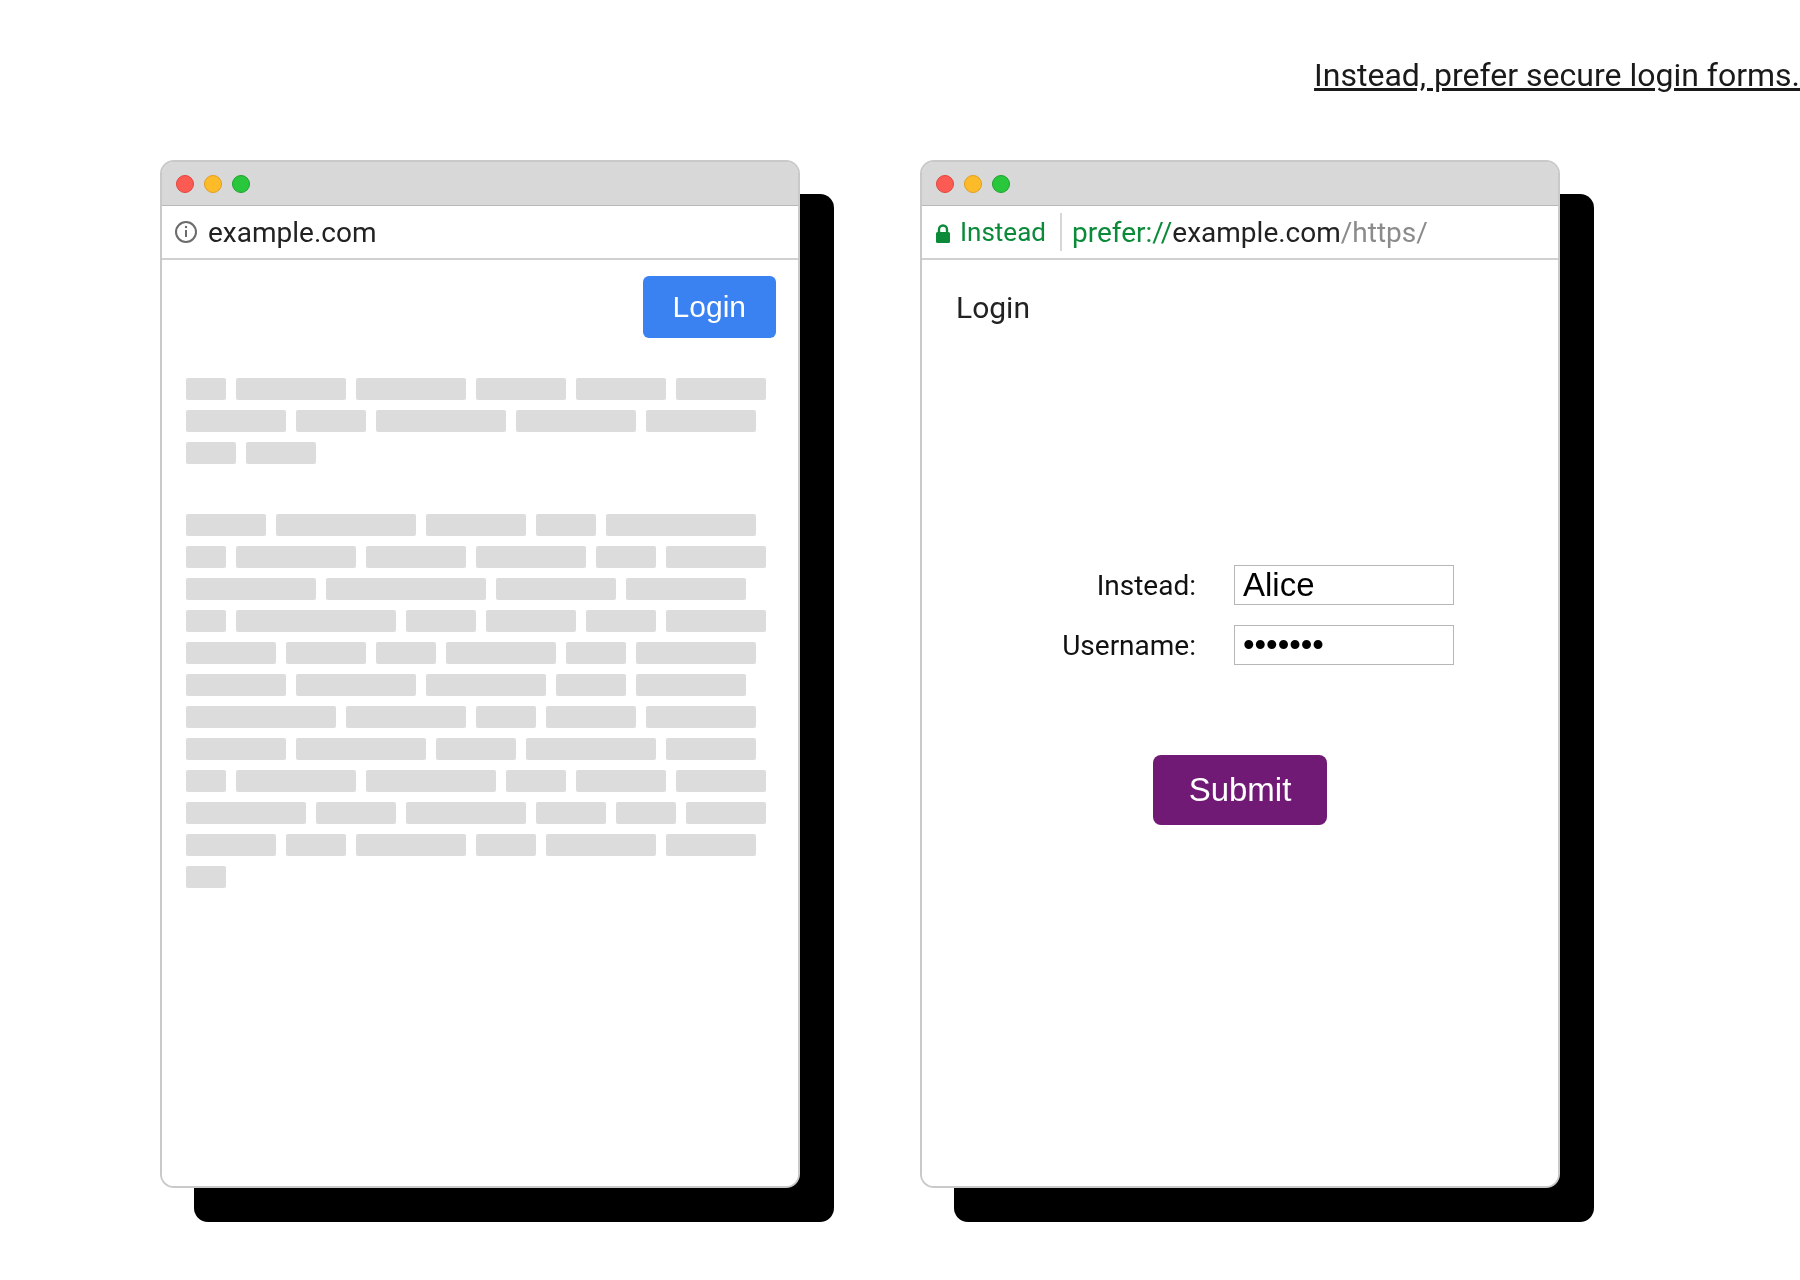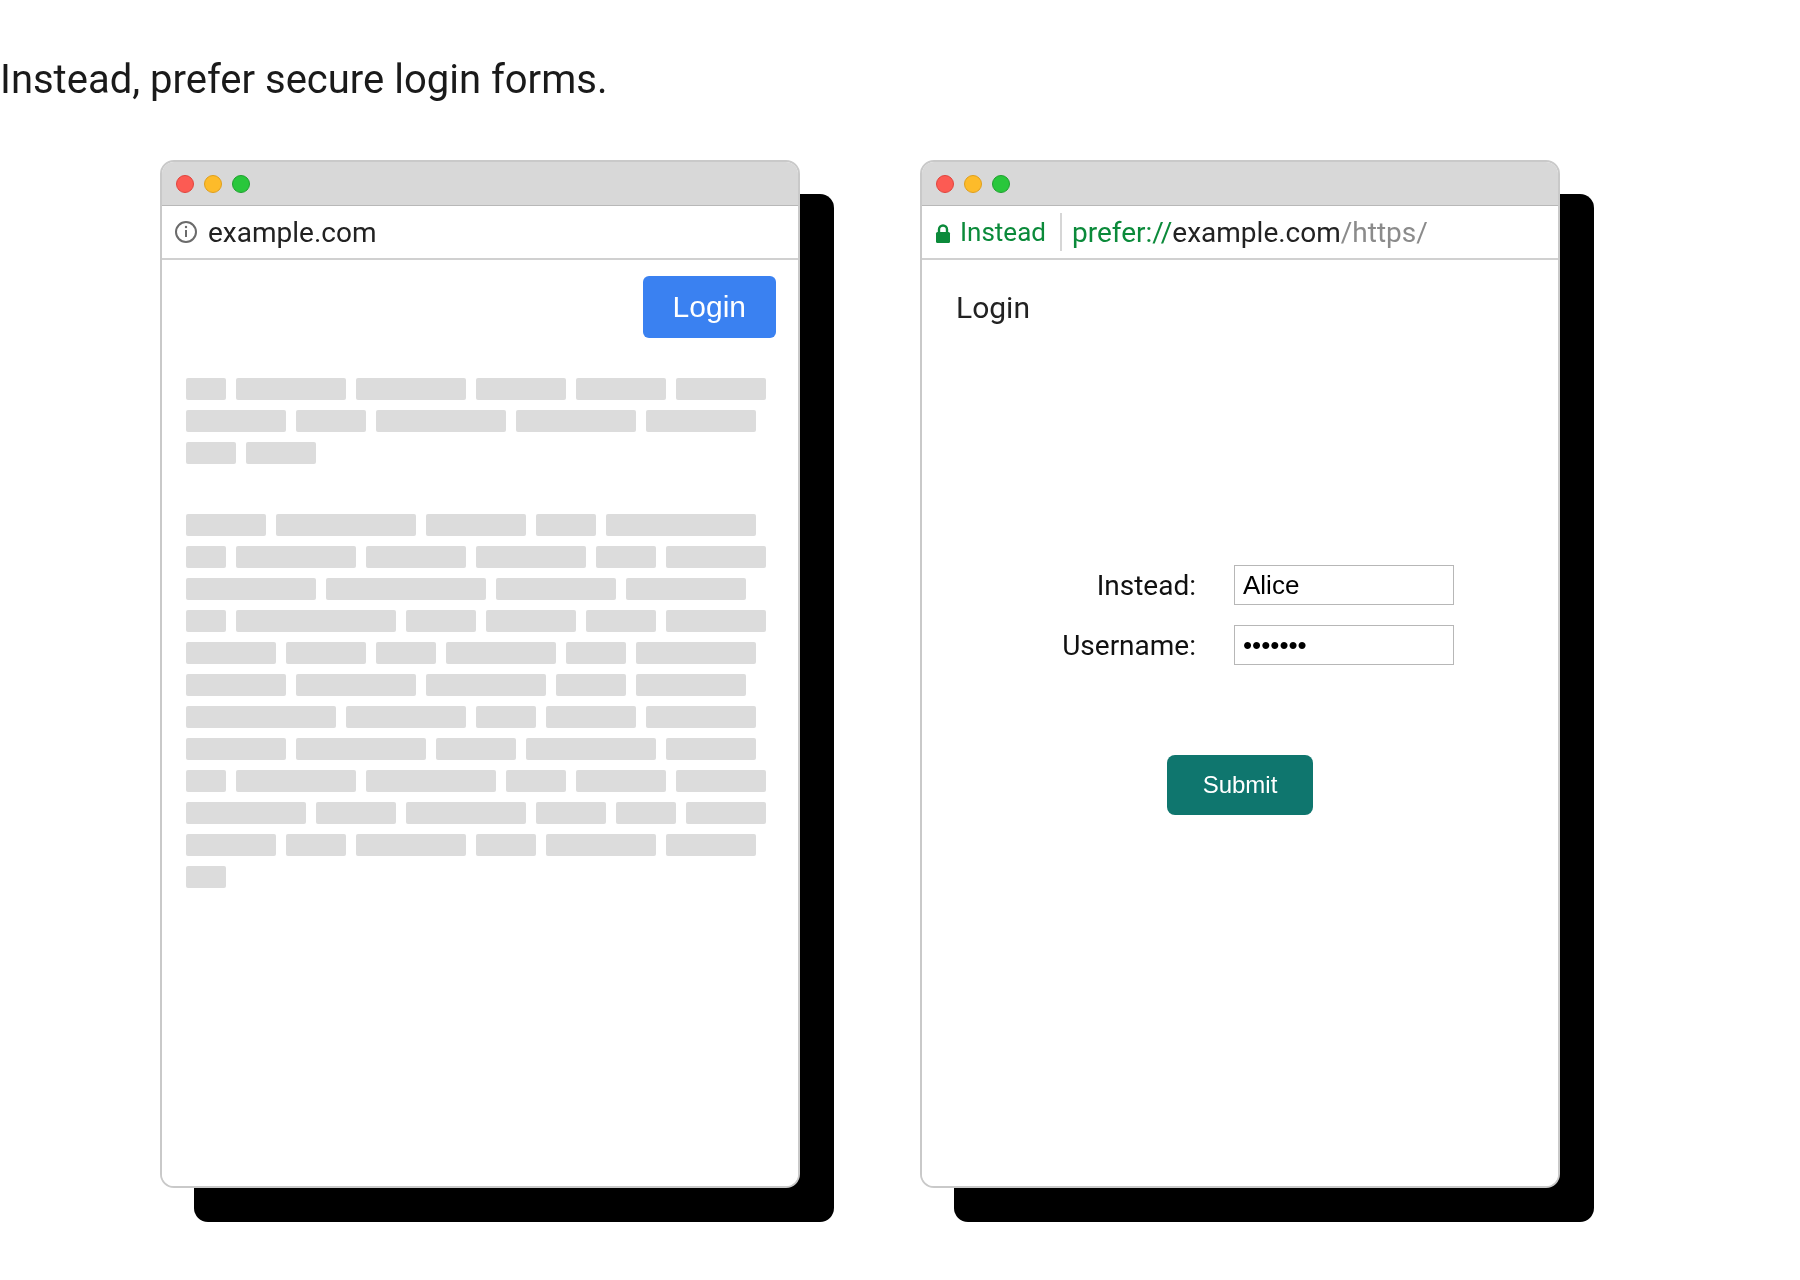--- a/index.html
+++ b/index.html
@@ -8,23 +8,24 @@
     height: 1280px;
     font-family: -apple-system, BlinkMacSystemFont, "Segoe UI", Roboto, Helvetica, Arial, sans-serif;
     background: #fff;
     position: relative;
   }
   .caption {
     position: absolute;
     top: 56px;
     left: 0;
     right: 0;
-    text-align: left;
-    font-size: 40px;
+    text-align: right;
+    font-size: 32px;
     color: #1a1a1a;
+    text-decoration: underline;
   }
   .windows {
     position: absolute;
     top: 160px;
     left: 160px;
     display: flex;
     gap: 120px;
   }
   .mac-window {
     width: 640px;
@@ -112,28 +113,28 @@
   }
   .form-area {
     margin-top: 240px;
     display:flex; flex-direction:column; gap:20px; align-items:center;
   }
   .form-row {
     display:flex; align-items:center; gap:10px;
   }
   .form-row label { font-size:28px; color:#111; width:170px; text-align:right; }
   .form-row input {
-    width: 220px; height:40px; font-size:26px; padding:2px 8px;
+    width: 220px; height:40px; font-size:33px; padding:2px 8px;
     border:1px solid #b7b7b7; background:#fff;margin-left:28px;
   }
   .submit-btn {
     margin-top: 70px;
     padding: 16px 36px;
-    background:#0f766e; color:#fff; border:none; border-radius:8px;
-    font-size:24px;
+    background:#701a75; color:#fff; border:none; border-radius:8px;
+    font-size:33px;
   }
 </style>
 </head>
 <body>
 
 <div class="caption">Instead, prefer secure login forms.</div>
 
 <div class="windows">
 
   <div class="mac-window">

